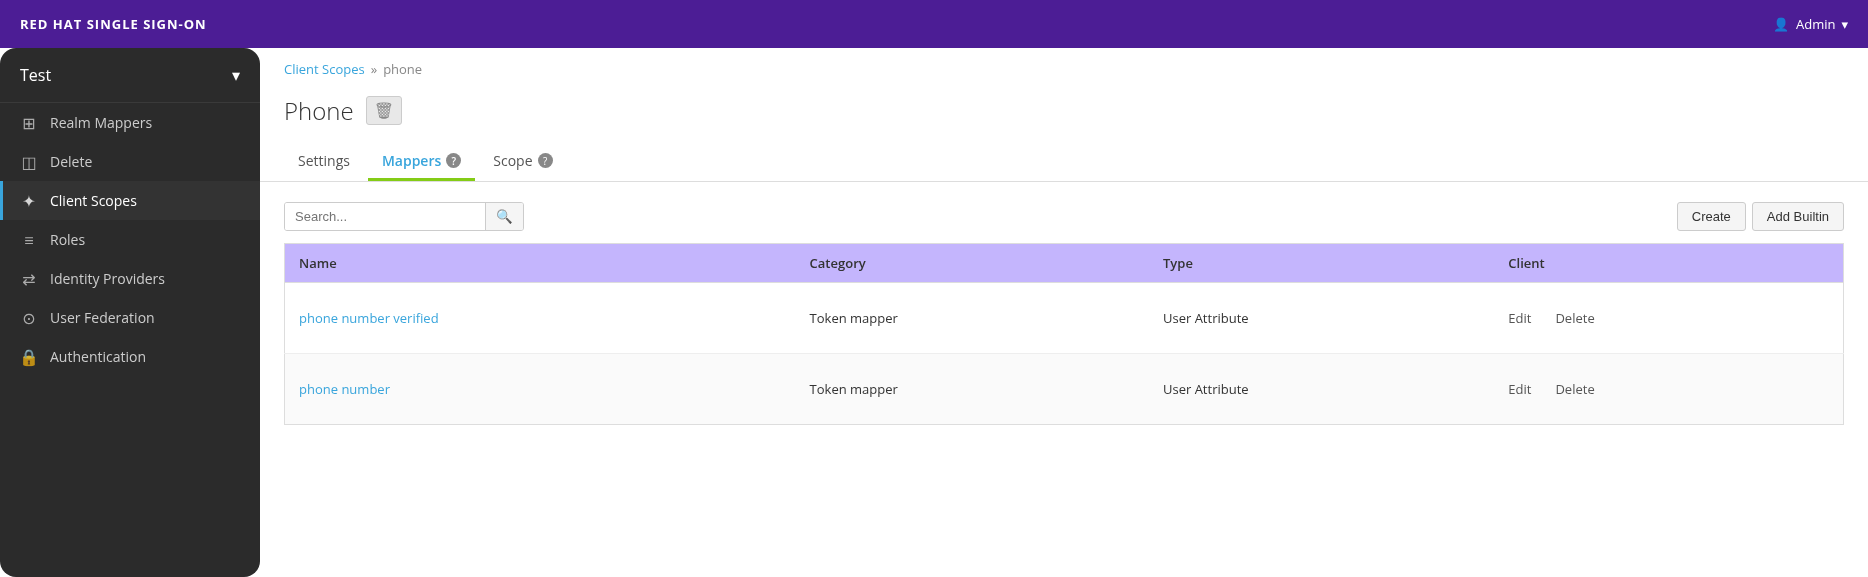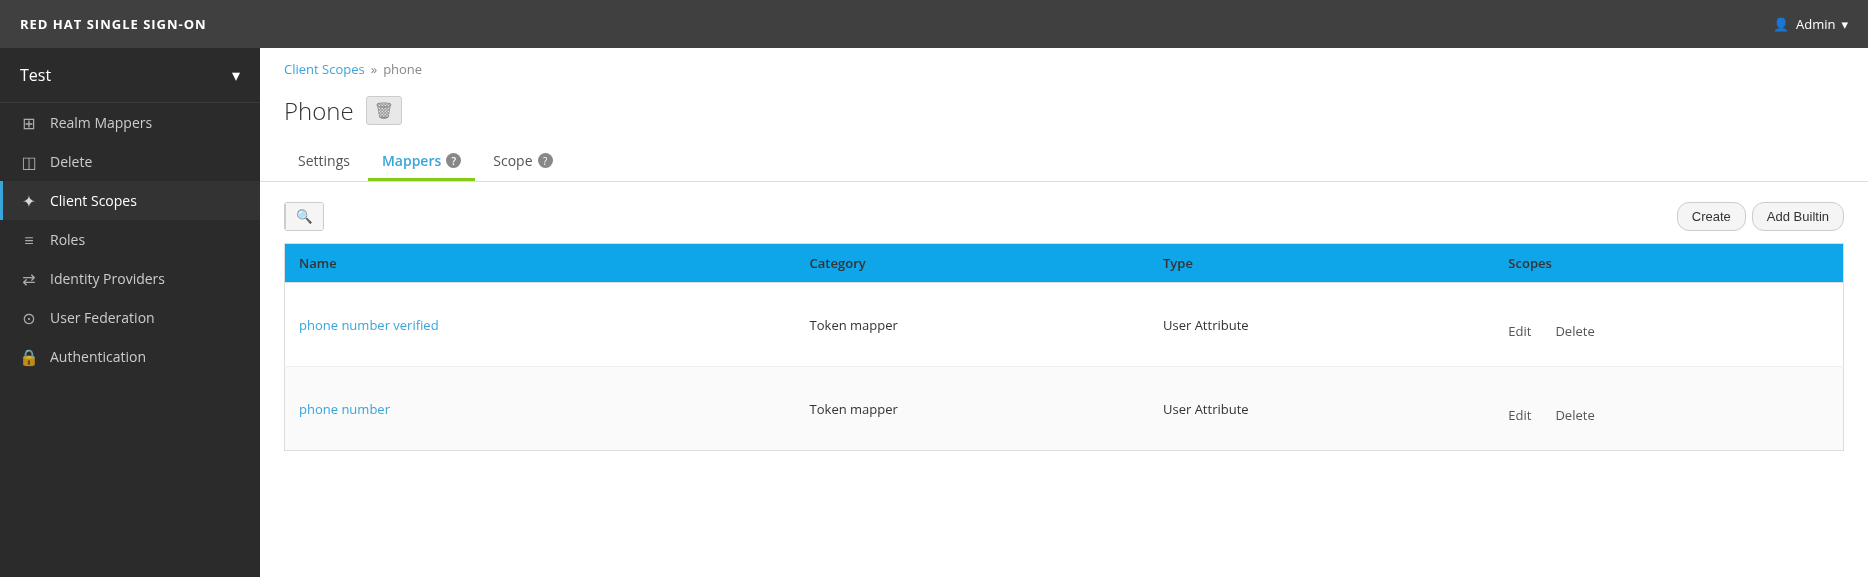--- a/index.html
+++ b/index.html
@@ -1,20 +1,20 @@
 <!DOCTYPE html>
 <html><head>
   <meta charset="utf-8">
   <style>
     * { margin: 0; padding: 0; box-sizing: border-box; }
     body { font-family: 'Open Sans', Arial, sans-serif; font-size: 14px; display: flex; flex-direction: column; height: 577px; overflow: hidden; }
 
     
     .navbar {
-      background: #404040;
+      background: #4c1d95;
       color: #fff;
       height: 48px;
       display: flex;
       align-items: center;
       justify-content: space-between;
       padding: 0 20px;
       flex-shrink: 0;
     }
     .navbar-brand {
       font-size: 13px;
@@ -41,20 +41,21 @@
 
     
     .sidebar {
       width: 260px;
       background: #2b2b2b;
       color: #d0d0d0;
       display: flex;
       flex-direction: column;
       flex-shrink: 0;
       overflow-y: auto;
+      border-radius: 16px;
     }
     .sidebar-realm {
       display: flex;
       align-items: center;
       justify-content: space-between;
       padding: 16px 20px;
       font-size: 16px;
       color: #fff;
       border-bottom: 1px solid #3a3a3a;
     }
@@ -207,34 +208,34 @@
       color: #555;
     }
     .toolbar-actions {
       display: flex;
       gap: 6px;
     }
     .btn {
       padding: 6px 14px;
       font-size: 13px;
       cursor: pointer;
-      border-radius: 12px;
+      border-radius: 3px;
       border: 1px solid #ccc;
       background: #f5f5f5;
       color: #333;
     }
 
     
     .data-table {
       width: 100%;
       border-collapse: collapse;
       border: 1px solid #ddd;
     }
     .data-table th {
-      background: #0ea5e9;
+      background: #c4b5fd;
       text-align: left;
       padding: 10px 14px;
       font-size: 13px;
       font-weight: 600;
       color: #333;
       border-bottom: 1px solid #ddd;
     }
     .data-table td {
       padding: 26px 14px;
       font-size: 13px;
@@ -242,21 +243,21 @@
       border-bottom: 1px solid #eee;
     }
     .data-table tr:last-child td { border-bottom: none; }
     .data-table tr:nth-child(even) td { background: #fafafa; }
     .data-table a { color: #39a5dc; text-decoration: none; }
     .action-link {
       color: #555;
       cursor: pointer;
       font-size: 13px;
     }
-    .actions-cell { display: flex; gap: 24px; margin-top: 13px; }
+    .actions-cell { display: flex; gap: 24px; }
   </style>
 </head>
 <body>
 
 <div class="navbar">
   <span class="navbar-brand">RED HAT SINGLE SIGN-ON</span>
   <div class="navbar-user">
     <span>👤</span>
     <span>Admin</span>
     <span>▾</span>
@@ -324,35 +325,36 @@
       </div>
       <div class="tab">
         <span>Scope</span>
         <span class="tab-help">?</span>
       </div>
     </div>
 
     <div class="table-area">
       <div class="table-toolbar">
         <div class="search-box">
+          <input class="search-input" type="text" placeholder="Search..." style="">
           <button class="search-btn">🔍</button>
         </div>
         <div class="toolbar-actions">
           <button class="btn">Create</button>
           <button class="btn">Add Builtin</button>
         </div>
       </div>
 
       <table class="data-table">
         <thead>
           <tr>
             <th>Name</th>
             <th>Category</th>
             <th>Type</th>
-            <th>Scopes</th>
+            <th>Client</th>
           </tr>
         </thead>
         <tbody id="table-body">
         <tr>
               <td><a href="#">phone number verified</a></td>
               <td>Token mapper</td>
               <td>User Attribute</td>
               <td>
                 <div class="actions-cell">
                   <span class="action-link">Edit</span>

